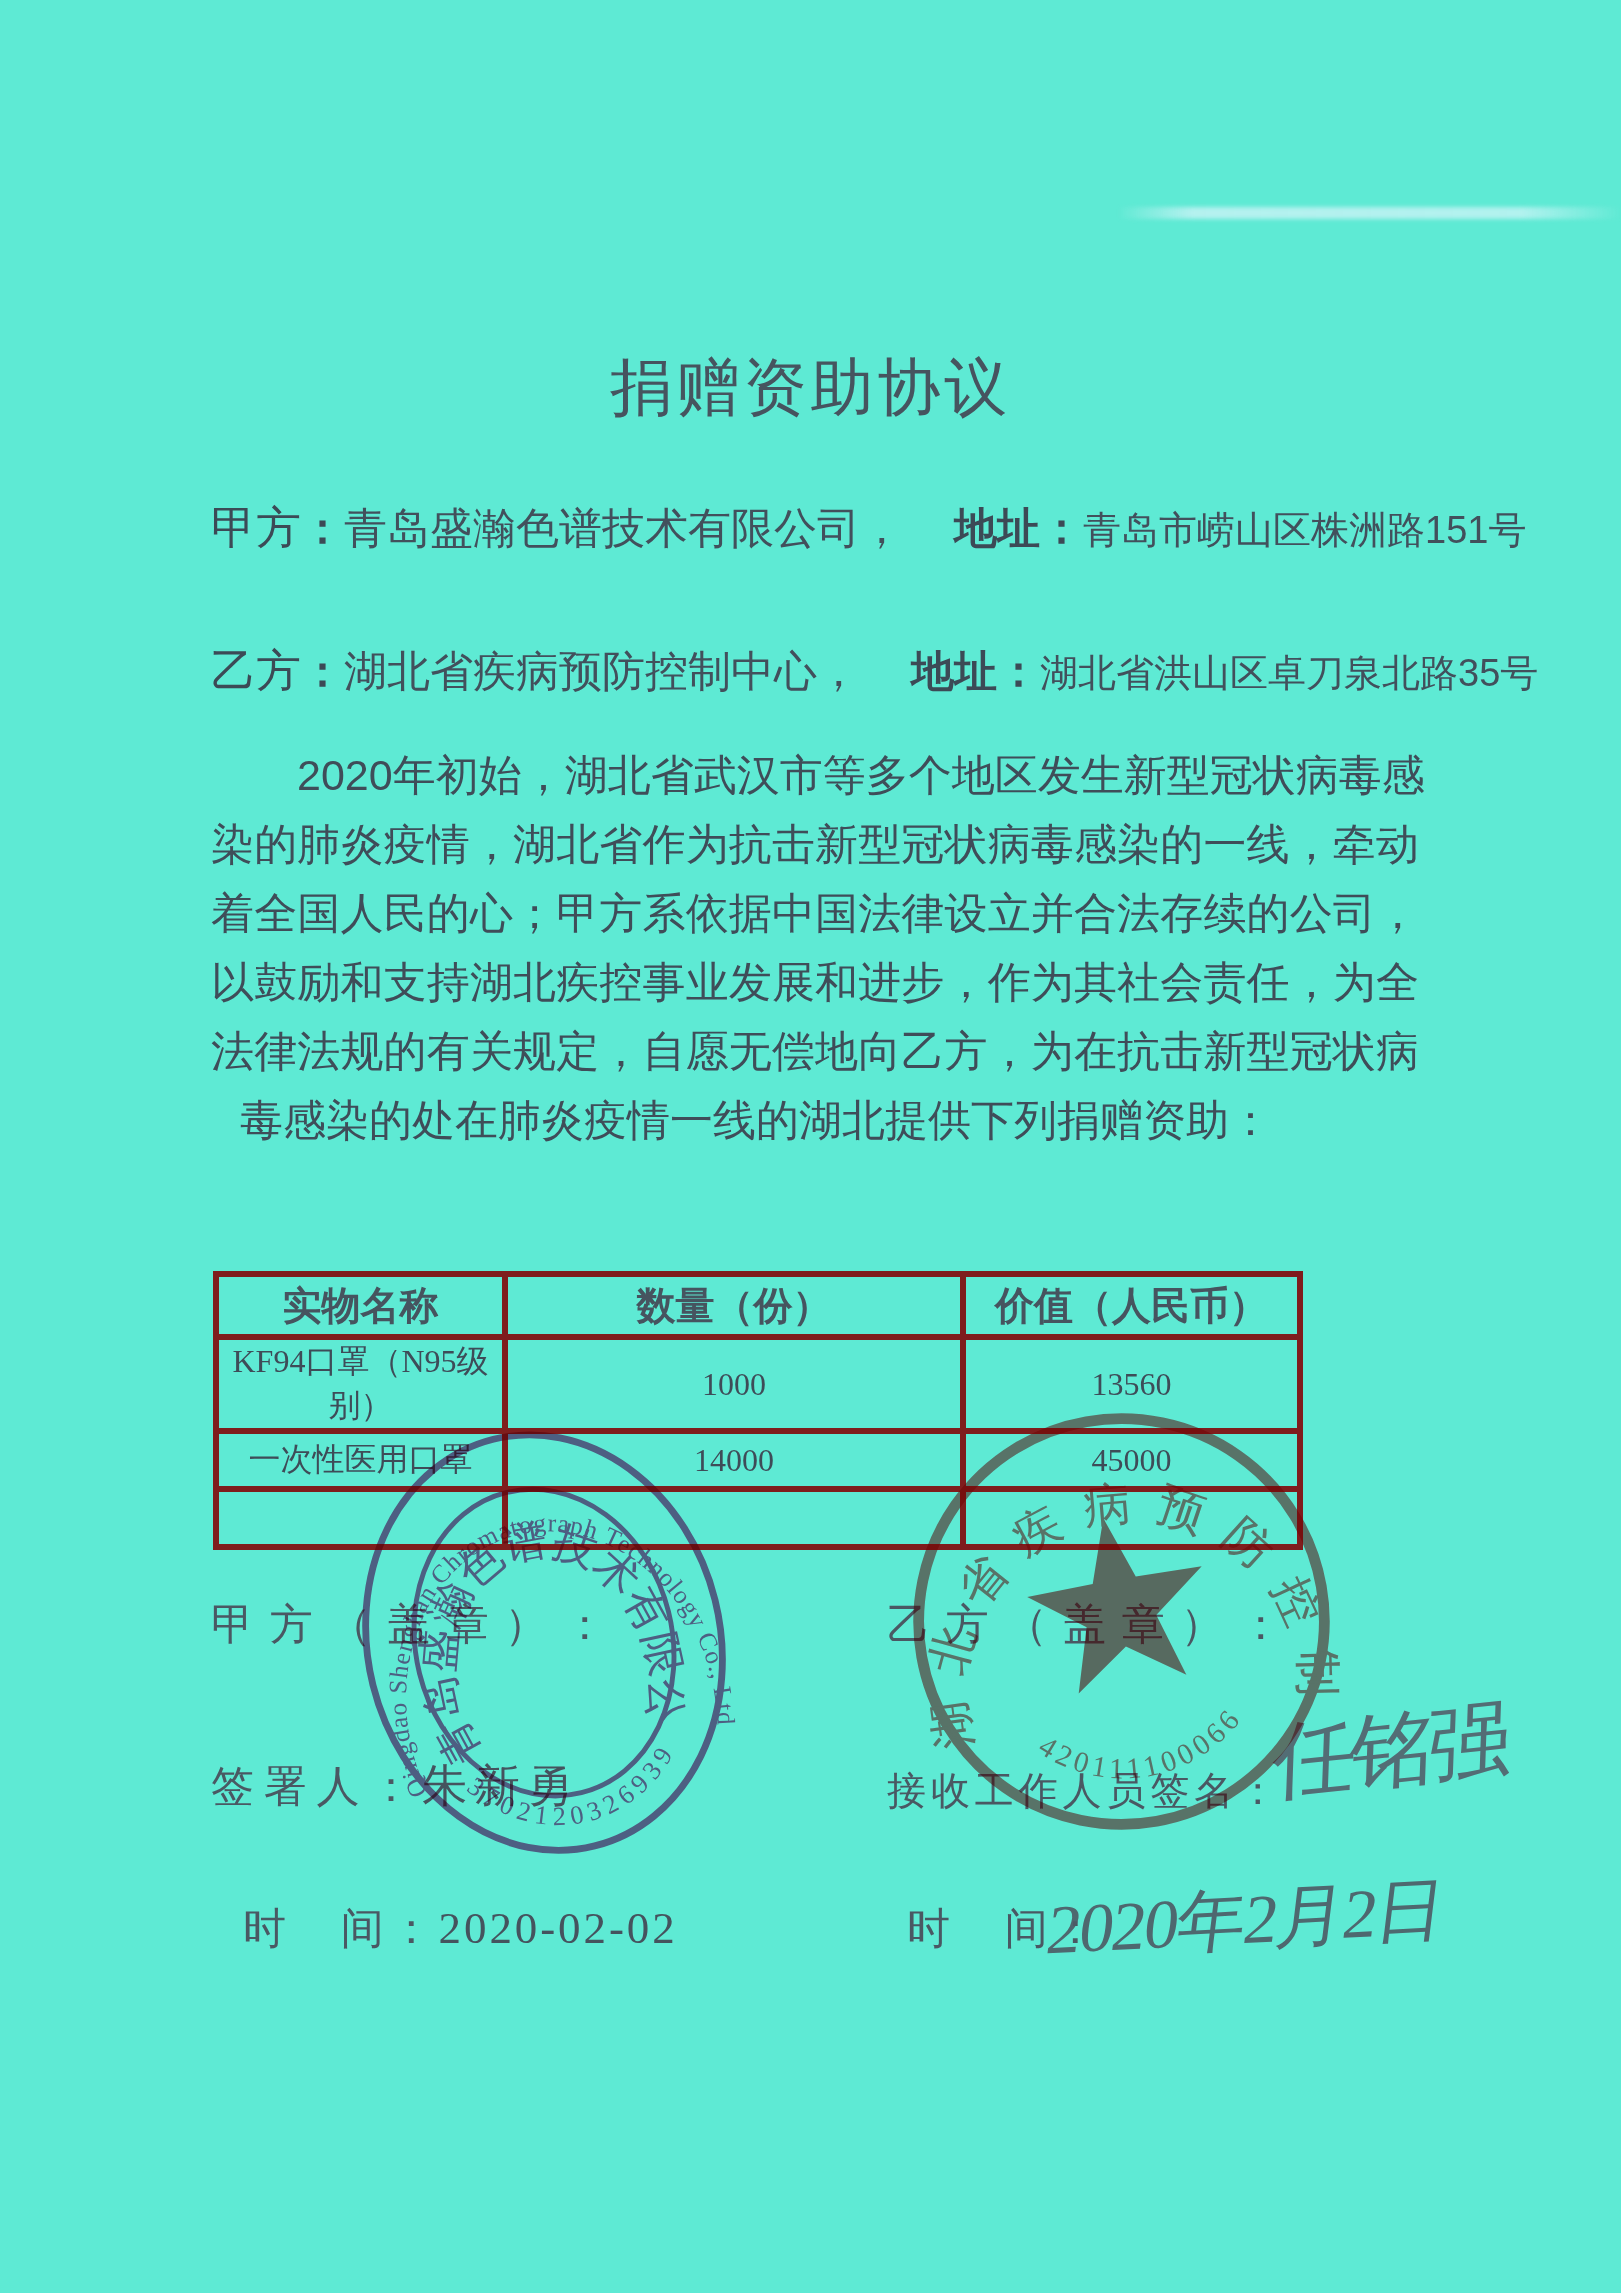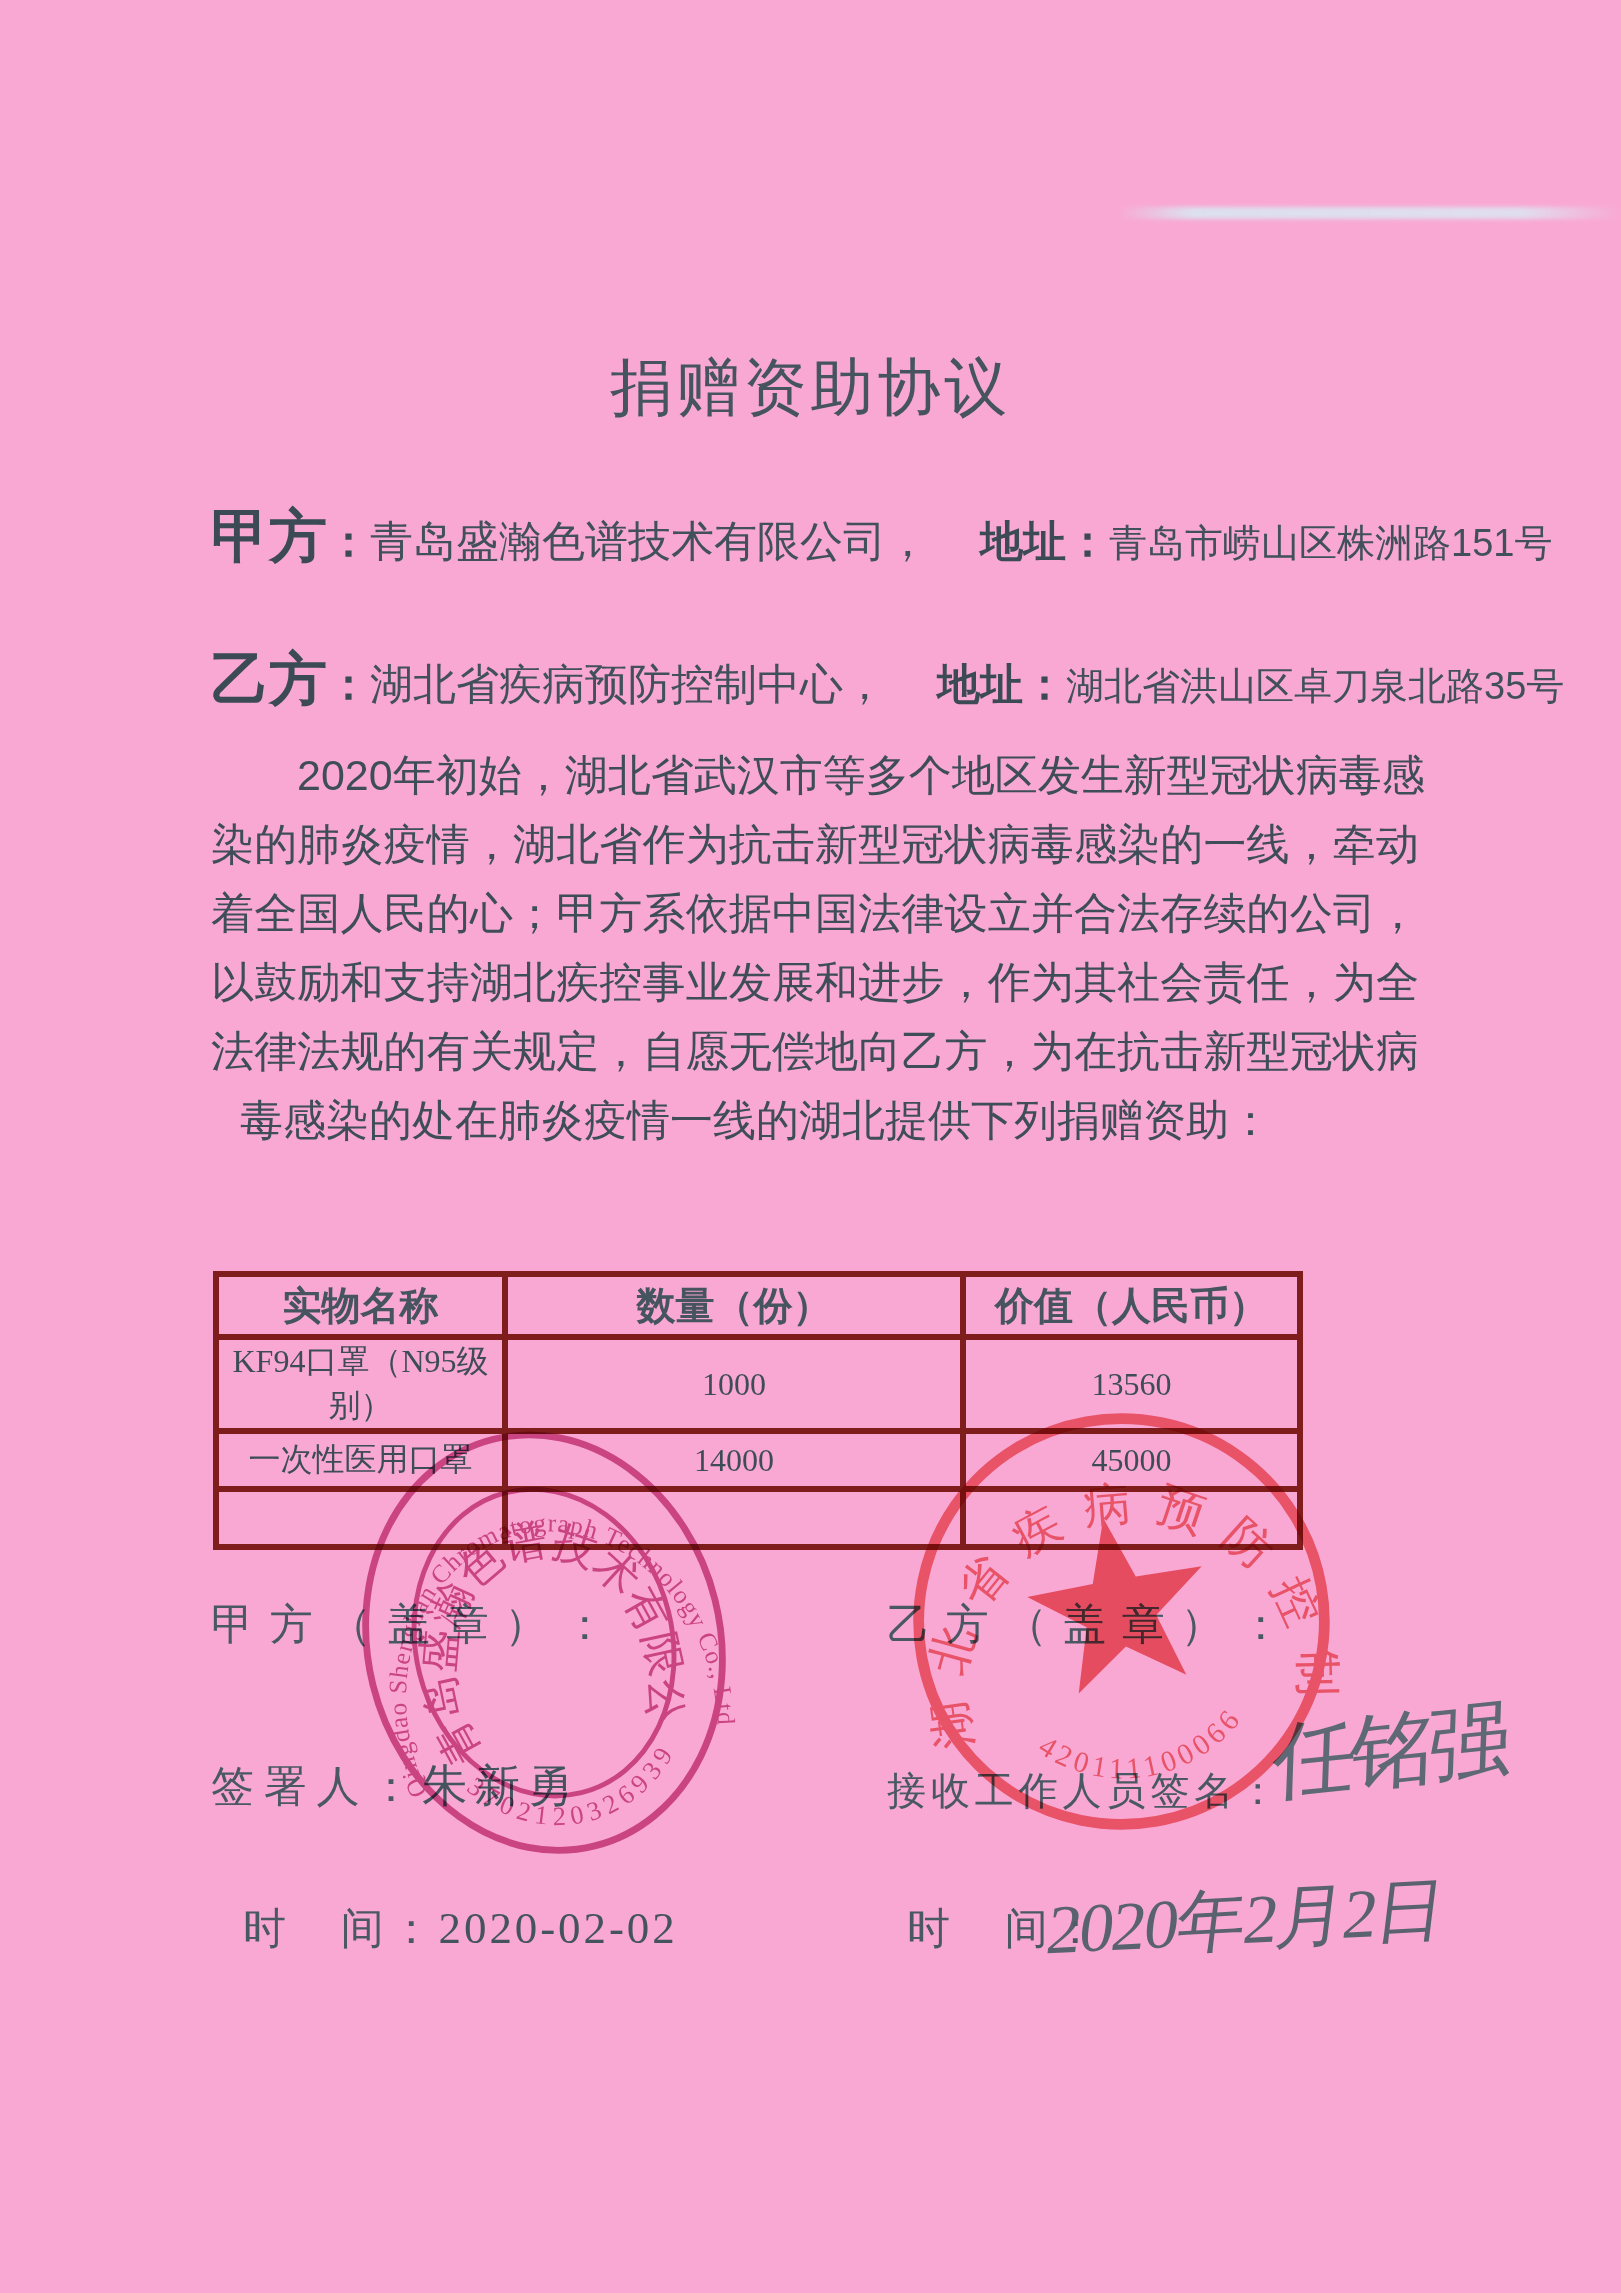--- a/index.html
+++ b/index.html
@@ -1,19 +1,19 @@
 <!DOCTYPE html>
 <html><head>
 <meta charset="utf-8">
 <style>
   html,body{margin:0;padding:0;background:#ffffff;}
   .page{
     position:relative;
     width:1621px;height:2294px;
-    background:#f9a8d4;
+    background:#5eead4;
     overflow:hidden;
     font-family:"Liberation Sans",sans-serif;
     color:#44525e;
   }
   .scan-streak{
     position:absolute;left:1117px;top:207px;width:505px;height:11.8px;
     background:linear-gradient(90deg,rgba(215,244,248,0),rgba(210,243,248,.75) 15%,rgba(214,245,250,.7) 80%,rgba(214,245,250,0));
     filter:blur(2px);
   }
   .doc-title{
@@ -21,21 +21,21 @@
     text-align:center;
     font-size:63px;font-weight:500;letter-spacing:3.9px;
     color:#46545f;
   }
   .party-line{
     position:absolute;left:211px;width:1274px;
     white-space:nowrap;
   }
   .party-line.a{top:498px;}
   .party-line.b{top:641px;}
-  .party-label{font-size:58px;font-weight:700;color:#3c4a56;}
+  .party-label{font-size:45px;font-weight:400;color:#3c4a56;}
   .party-colon{font-size:43px;font-weight:700;color:#3c4a56;}
   .party-name{font-size:43px;color:#42505c;}
   .addr-gap{display:inline-block;width:51px;}
   .addr-label{font-size:43px;font-weight:700;color:#3c4a56;}
   .addr-value{font-size:38px;color:#42505c;}
   .body-para{
     position:absolute;left:211px;top:741px;width:1208px;
     font-size:43px;color:#3f4d59;
   }
   .body-line{

